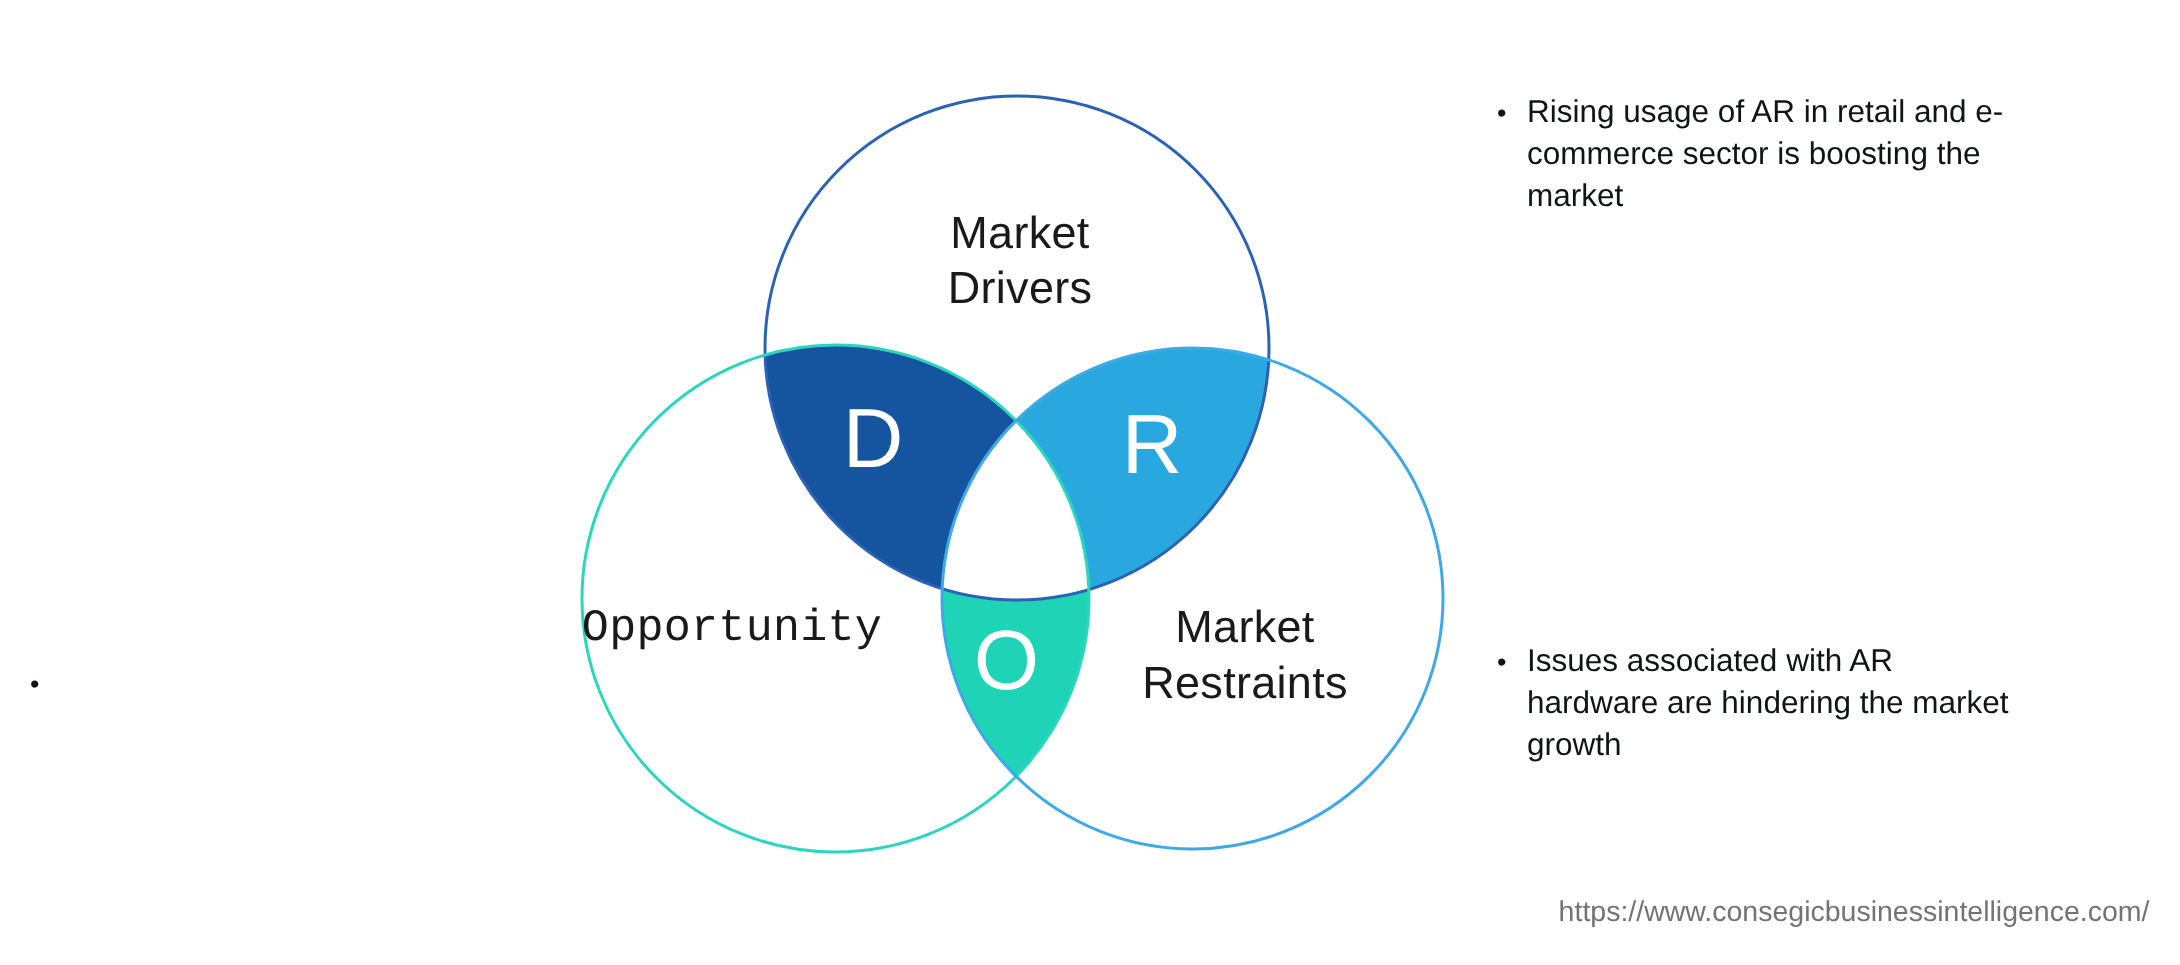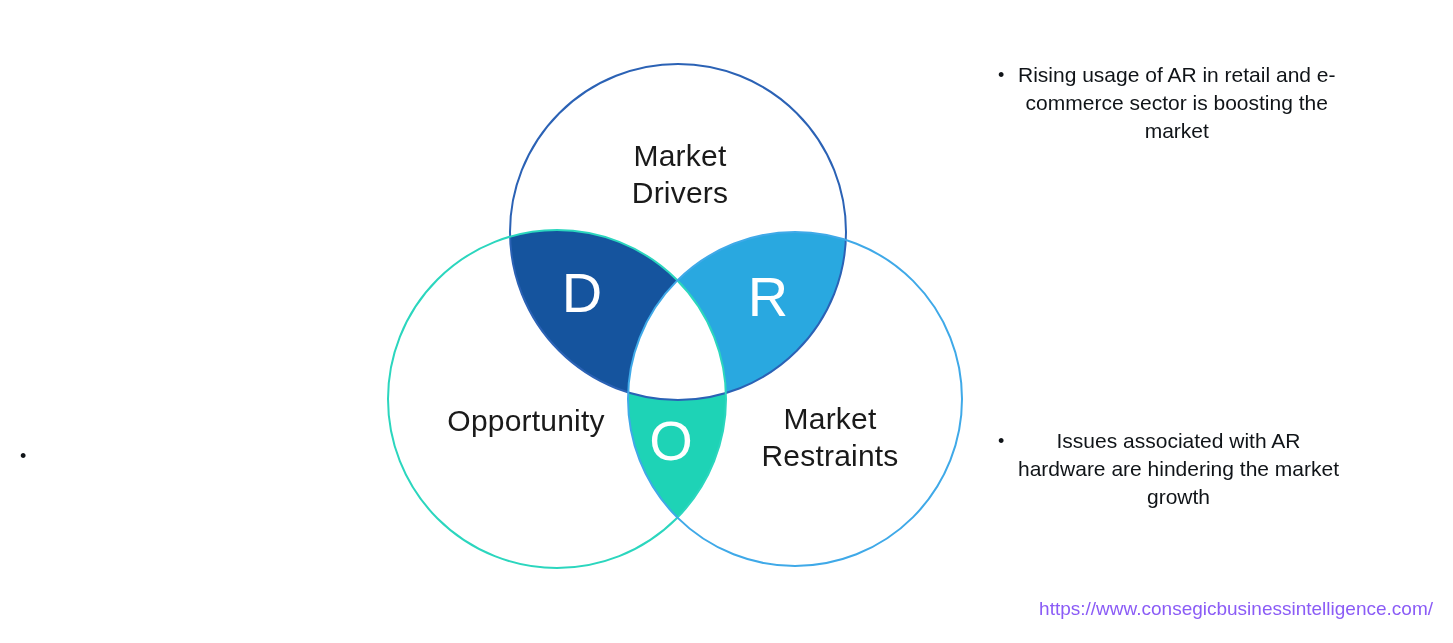--- a/index.html
+++ b/index.html
@@ -45,28 +45,27 @@
     color: #101418;
   }
   .note .bullet {
     width: 20px;
     flex: 0 0 20px;
     font-size: 18px;
     line-height: 28px;
   }
   .note .note-text {
     white-space: pre-line;
-    text-align: center;
   }
   .footer-url {
     position: absolute;
     right: 20px;
     top: 598px;
     font-size: 19px;
-    color: #8b5cf6;
+    color: #737373;
   }
 </style>
 </head>
 <body>
 
 <div class="canvas">
 
   <svg class="venn-svg" width="1453" height="643" viewBox="0 0 1453 643">
     <defs>
       <clipPath id="clipTop">
@@ -97,21 +96,21 @@
     <circle cx="557" cy="399" r="169" fill="none" stroke-width="2" stroke="#2bd6be"></circle>
     <circle cx="795" cy="399" r="167" fill="none" stroke-width="2" stroke="#3fa9e8"></circle>
 
     <text x="582" y="292" text-anchor="middle" dominant-baseline="central" class="venn-letter">D</text>
     <text x="768" y="296" text-anchor="middle" dominant-baseline="central" class="venn-letter">R</text>
     <text x="671" y="440" text-anchor="middle" dominant-baseline="central" class="venn-letter">O</text>
   </svg>
 
   <div class="circle-label" style="left:680px; top:174px;">Market
 Drivers</div>
-  <div class="circle-label" style="left:526px; top:420px;">Opportunity</div>
+  <div class="circle-label" style="left:488px; top:420px;font-family:Liberation Mono, monospace;">Opportunity</div>
   <div class="circle-label" style="left:830px; top:437px;">Market
 Restraints</div>
 
   <div class="note" style="left:998px; top:61px; width:400px;">
     <span class="bullet">•</span>
     <span class="note-text">Rising usage of AR in retail and e-
 commerce sector is boosting the
 market</span>
   </div>
 

